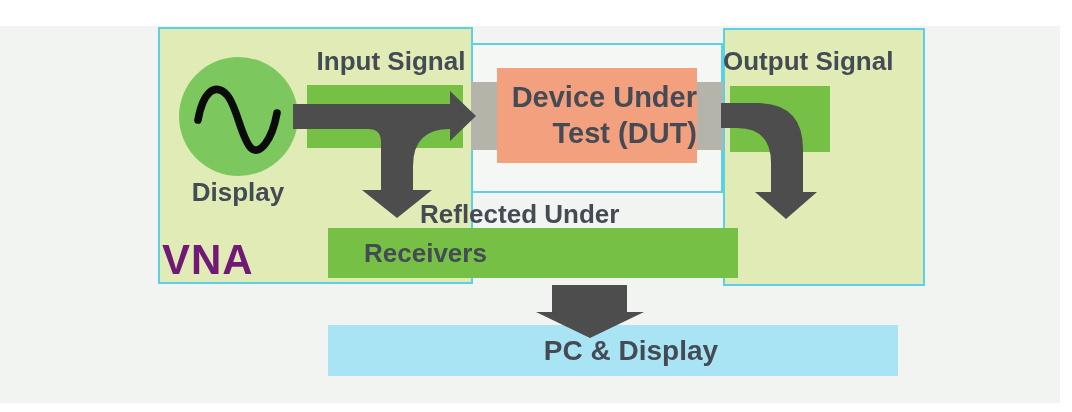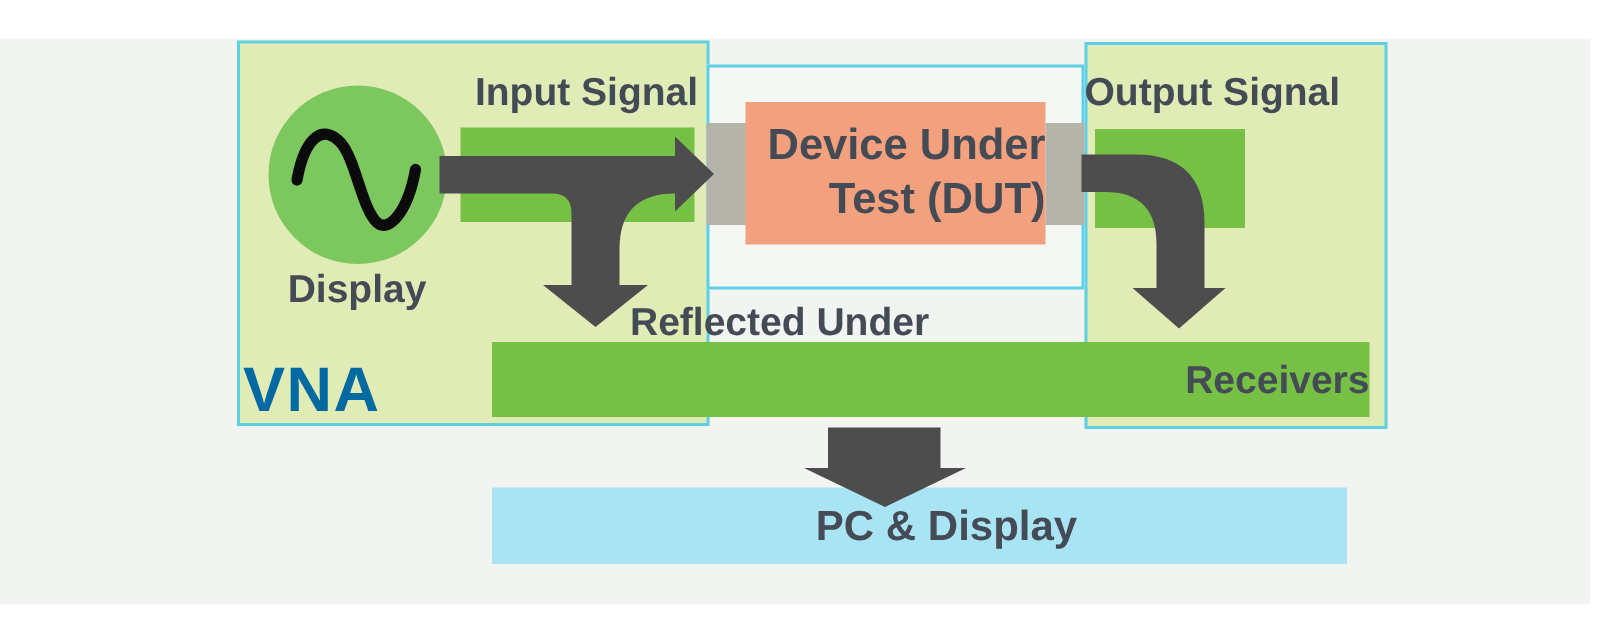--- a/index.html
+++ b/index.html
@@ -31,36 +31,36 @@
   .dut-box{
     left:497px;top:68px;width:200px;height:95px;
     background:var(--c-dut_salmon,#f2a07d);
     display:flex;align-items:center;justify-content:center;
     text-align:right;font-size:29px;line-height:1.22;
   }
   .bar{background:var(--c-bar_green,#76c145);}
   .input-bar{left:307px;top:85px;width:156px;height:63px;}
   .output-bar{left:730px;top:86px;width:100px;height:66px;}
   .receivers-bar{
-    left:328px;top:228px;width:585px;height:50px;
-    display:flex;align-items:center;justify-content:flex-end;
+    left:328px;top:228px;width:410px;height:50px;
+    display:flex;align-items:center;justify-content:flex-start;
     font-size:26px;padding-left:36px;box-sizing:border-box;
   }
   .pc-bar{
     left:328px;top:325px;width:570px;height:51px;
     background:var(--c-pc_blue,#a9e4f5);
     display:flex;align-items:center;justify-content:center;
     font-size:28px;padding-left:36px;box-sizing:border-box;
   }
   .lbl{font-size:26px;white-space:nowrap;}
   .input-lbl{left:300px;top:46px;width:182px;text-align:center;}
   .output-lbl{left:723px;top:46px;width:170px;text-align:left;}
   .source-lbl{left:177px;top:177px;width:122px;text-align:center;}
   .reflected-lbl{left:420px;top:199px;}
-  .vna-lbl{left:162px;top:239px;font-size:42px;line-height:1;letter-spacing:1px;color:#0369a1;}
+  .vna-lbl{left:162px;top:239px;font-size:42px;line-height:1;letter-spacing:1px;color:#701a75;}
   svg.overlay{position:absolute;left:0;top:0;pointer-events:none;}
   .arrow{fill:var(--c-arrow_dark,#4d4d4d);}
   .sine{fill:none;stroke:var(--c-sine_black,#0b0b0b);stroke-width:7.5;stroke-linecap:round;}
 </style>
 </head>
 <body>
 
 <div class="canvas">
 
   <div class="abs panel"></div>

